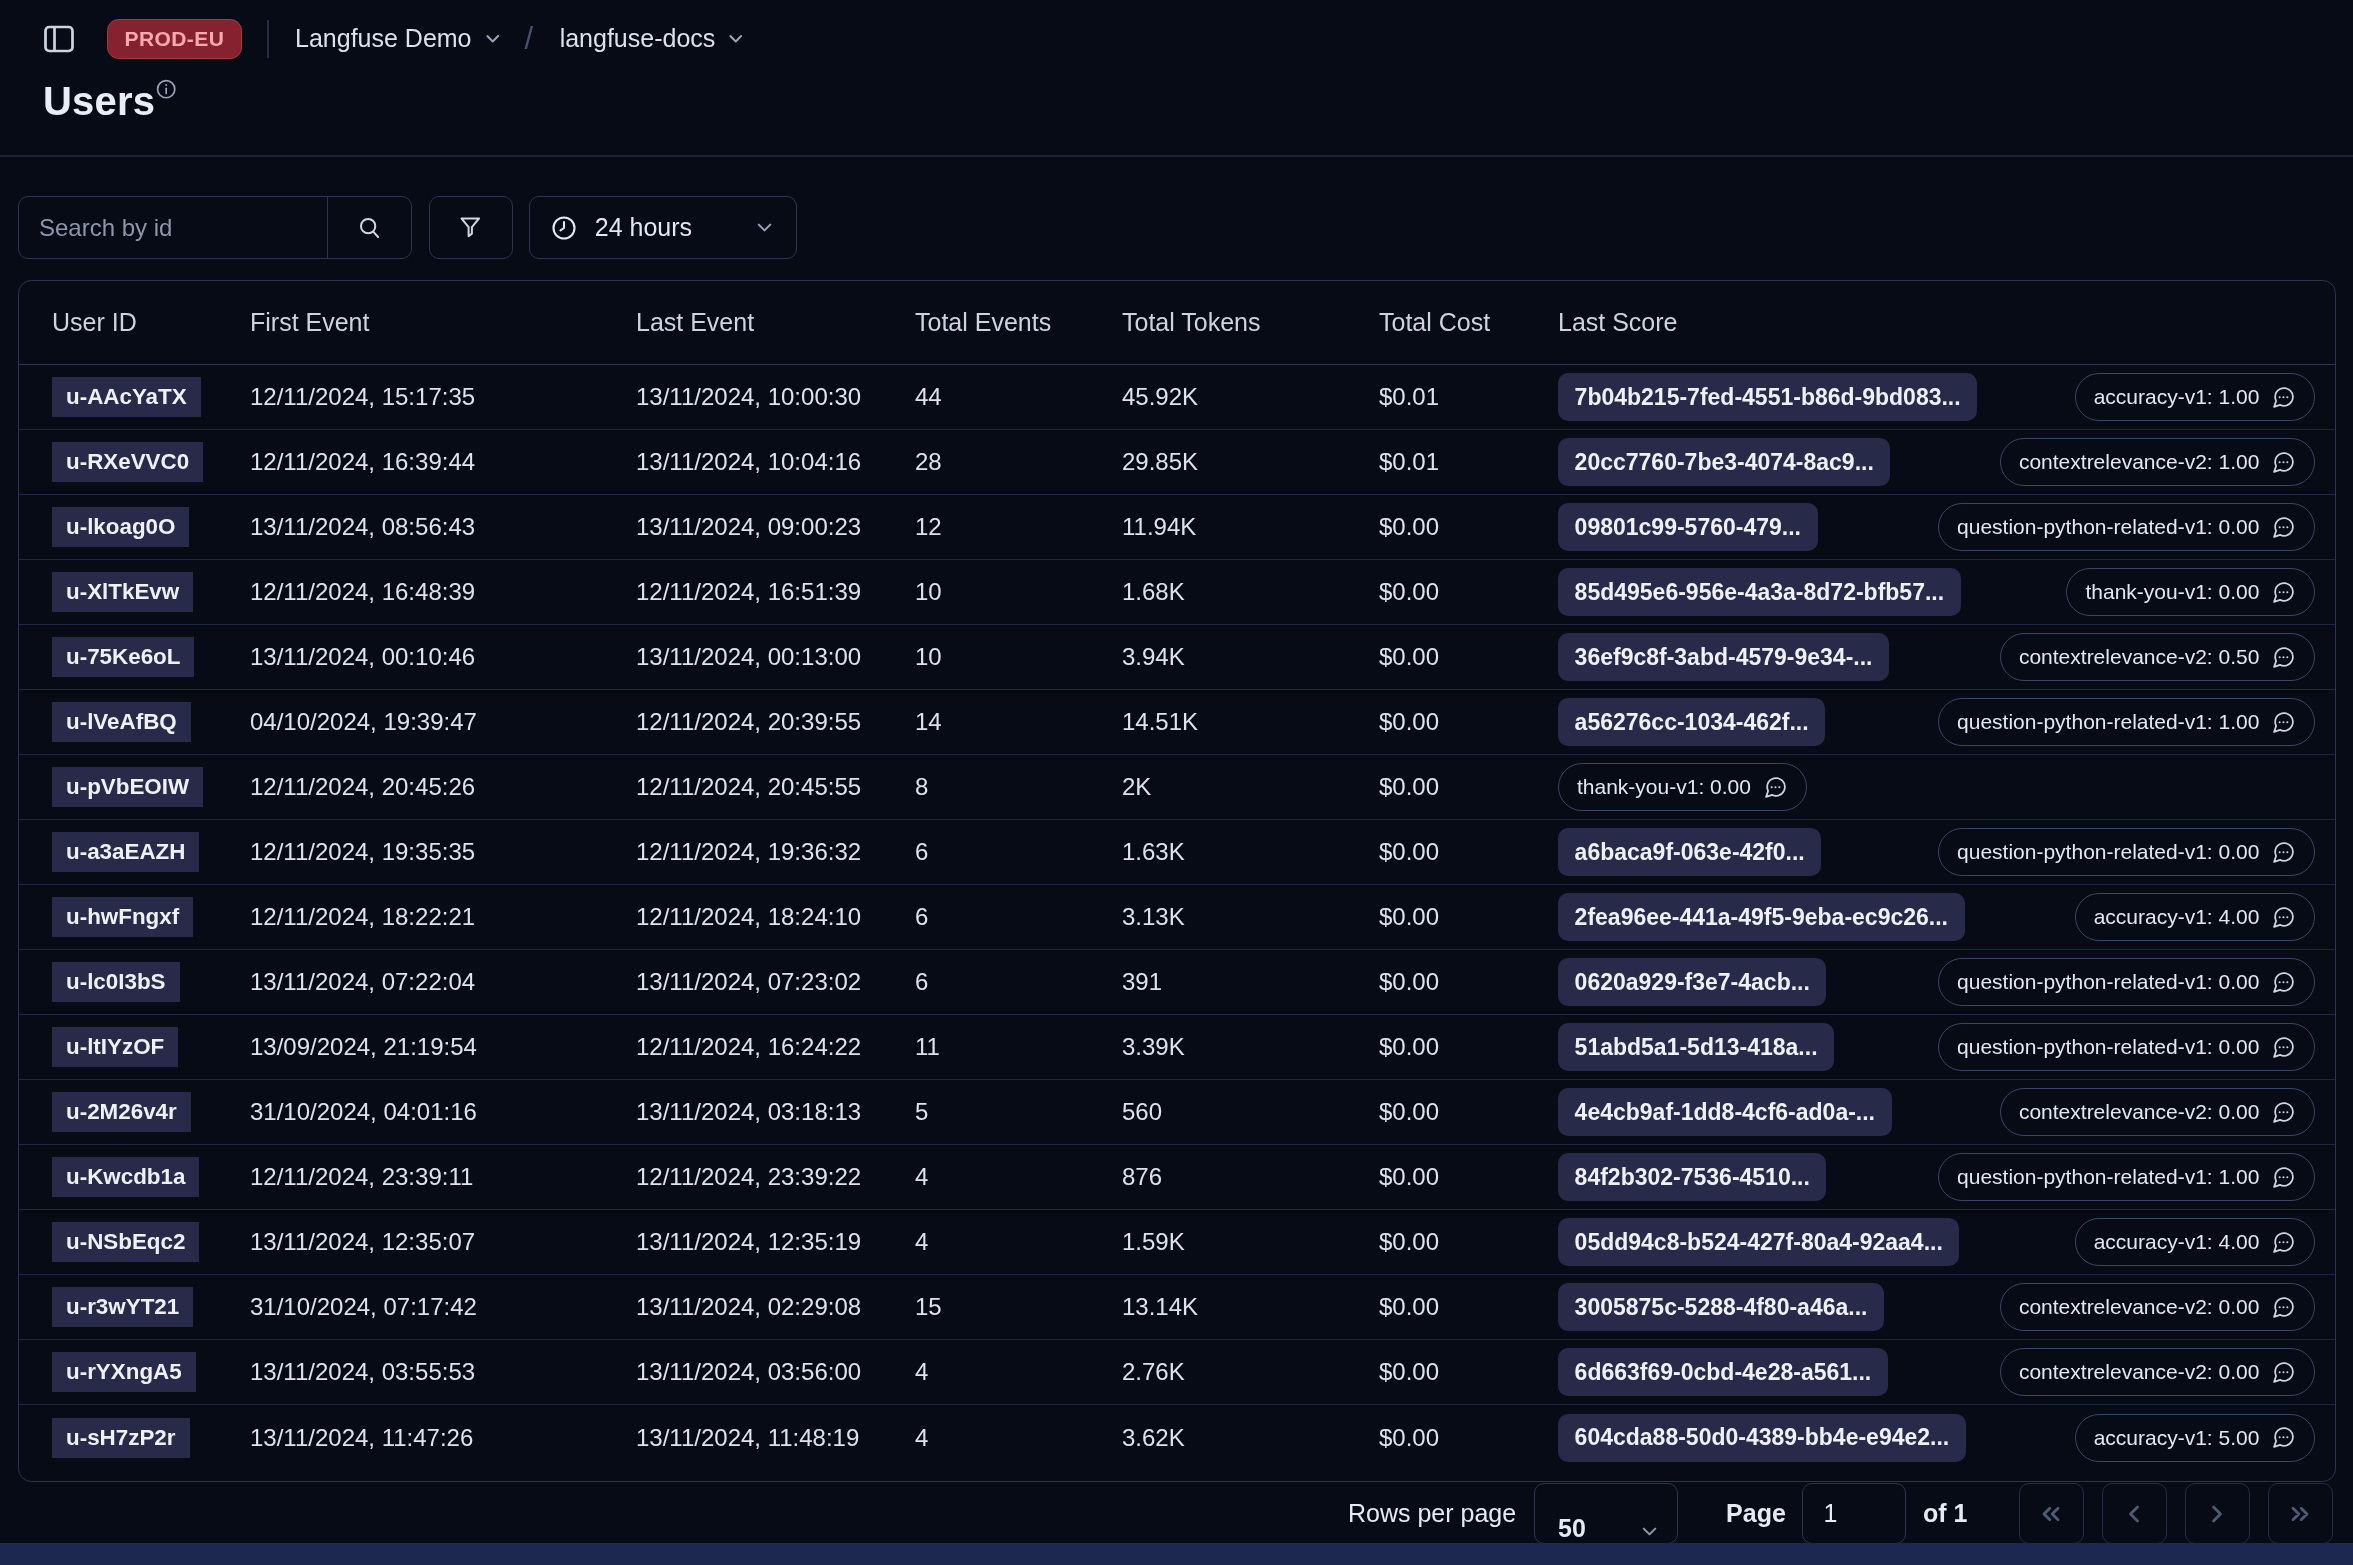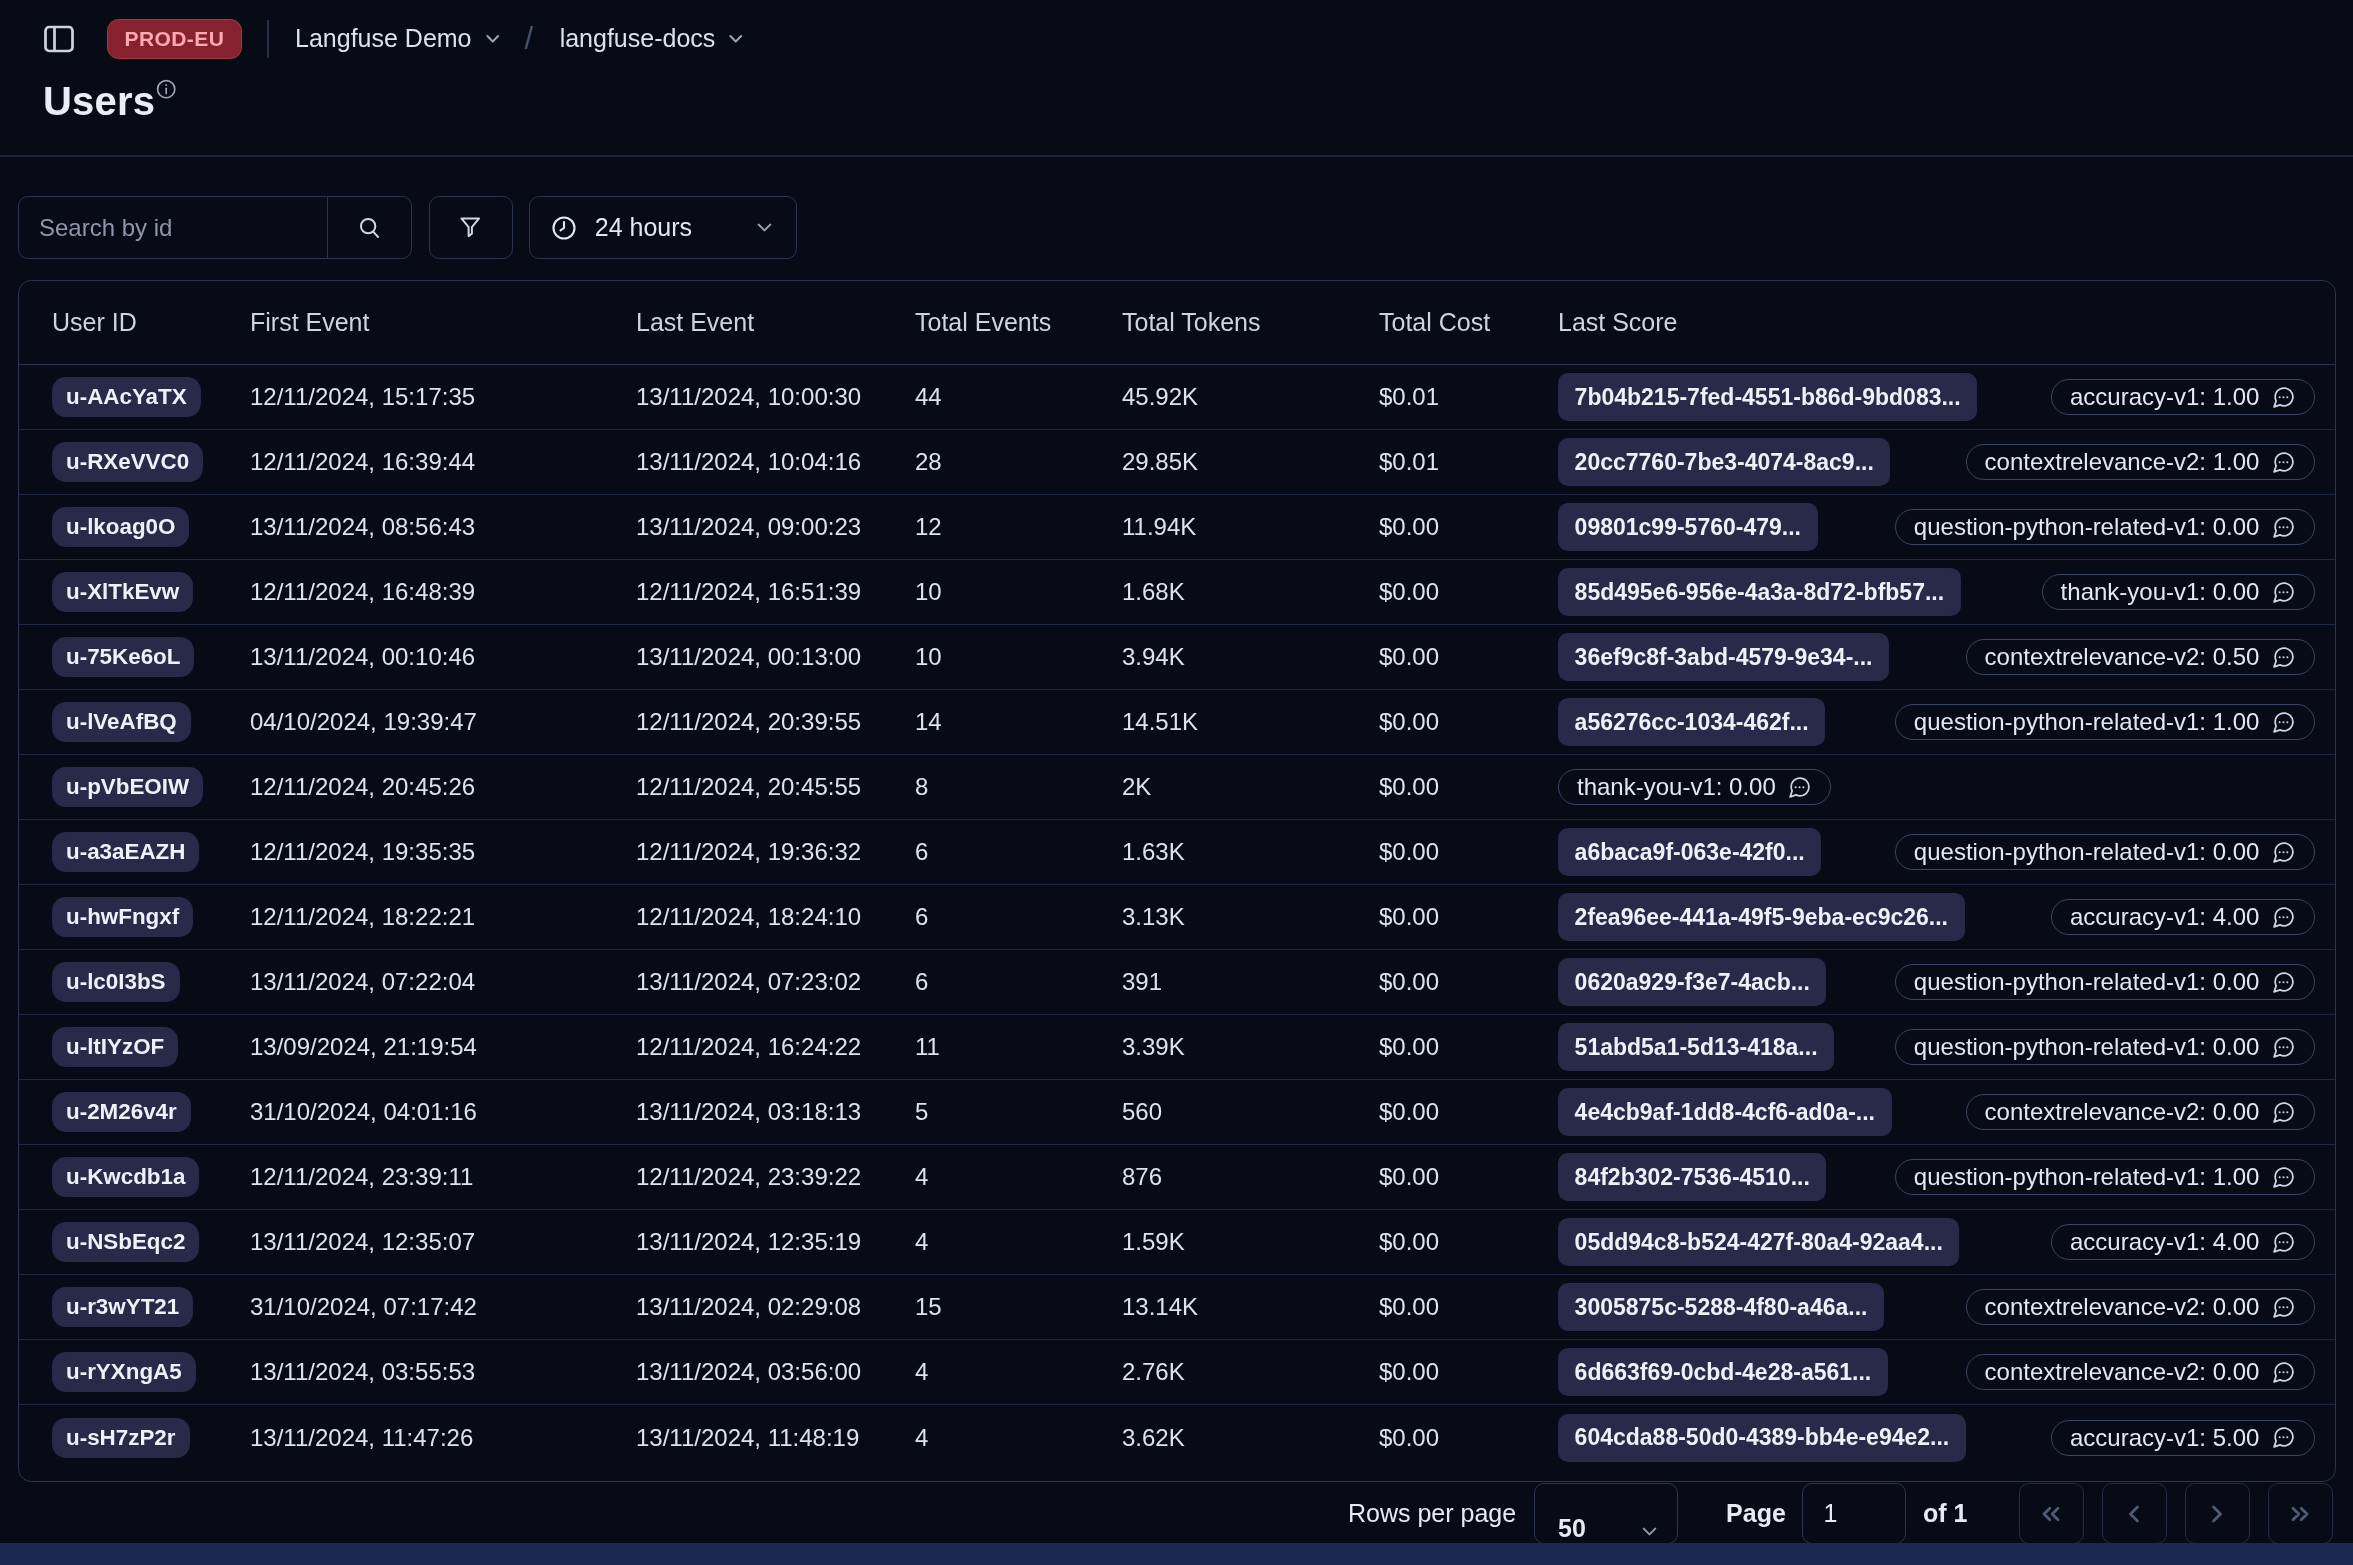--- a/index.html
+++ b/index.html
@@ -53,29 +53,29 @@
     grid-template-columns:198px 386px 279px 207px 257px 179px minmax(0,1fr);
     align-items:center; padding:0 20px 0 33px;
   }
   .thead { height:84px; border-bottom:1.7px solid #2b3550; color:#ccd4e0; font-size:25px; font-weight:500; }
   .th { white-space:nowrap; overflow:hidden; }
   .tr { height:65px; border-bottom:1.7px solid #1e2740; font-size:24px; color:#dde3ed; }
   .tr:last-child { border-bottom:none; }
   .td { white-space:nowrap; overflow:hidden; }
   .badge-id {
     display:inline-flex; align-items:center; max-width:100%;
-    height:40px; padding:0 14px; background:#272a49; border-radius:14px;
+    height:40px; padding:0 14px; background:#272a49; border-radius:0;
     font-size:22.4px; font-weight:700; color:#eef1f8; cursor:pointer;
   }
   .td-score { display:flex; align-items:center; justify-content:space-between; gap:15px; overflow:visible; }
   .badge-id.trace { height:48px; padding:0 16.6px; border-radius:10px; font-size:23px; }
   .score-pill {
     display:inline-flex; align-items:center; gap:11.6px; flex:none;
-    height:36px; padding:0 18px; border:1.7px solid #3a4663; border-radius:827px;
-    font-size:24px; color:#e2e8f2; cursor:pointer; background:transparent; font-family:inherit;
+    height:48px; padding:0 18px; border:1.7px solid #3a4663; border-radius:827px;
+    font-size:21px; color:#e2e8f2; cursor:pointer; background:transparent; font-family:inherit;
   }
   .score-pill .cmt { color:#ccd4e3; }
 
   
   .pagination { position:absolute; top:1483px; right:21.5px; height:61px; display:flex; align-items:center; }
   .pg-label { font-size:25px; font-weight:400; color:#e6ebf3; }
   .pg-select { margin-left:18px; width:144px; height:61px; border:1.7px solid #2b3550; border-radius:10px;
     background:transparent; color:#e6ebf3; font-size:25px; font-weight:700; display:flex; align-items:flex-end;
     justify-content:space-between; padding:0 16.6px 0 23px; cursor:pointer; font-family:inherit; }
   .pg-select .chev { color:#8d97aa; }

